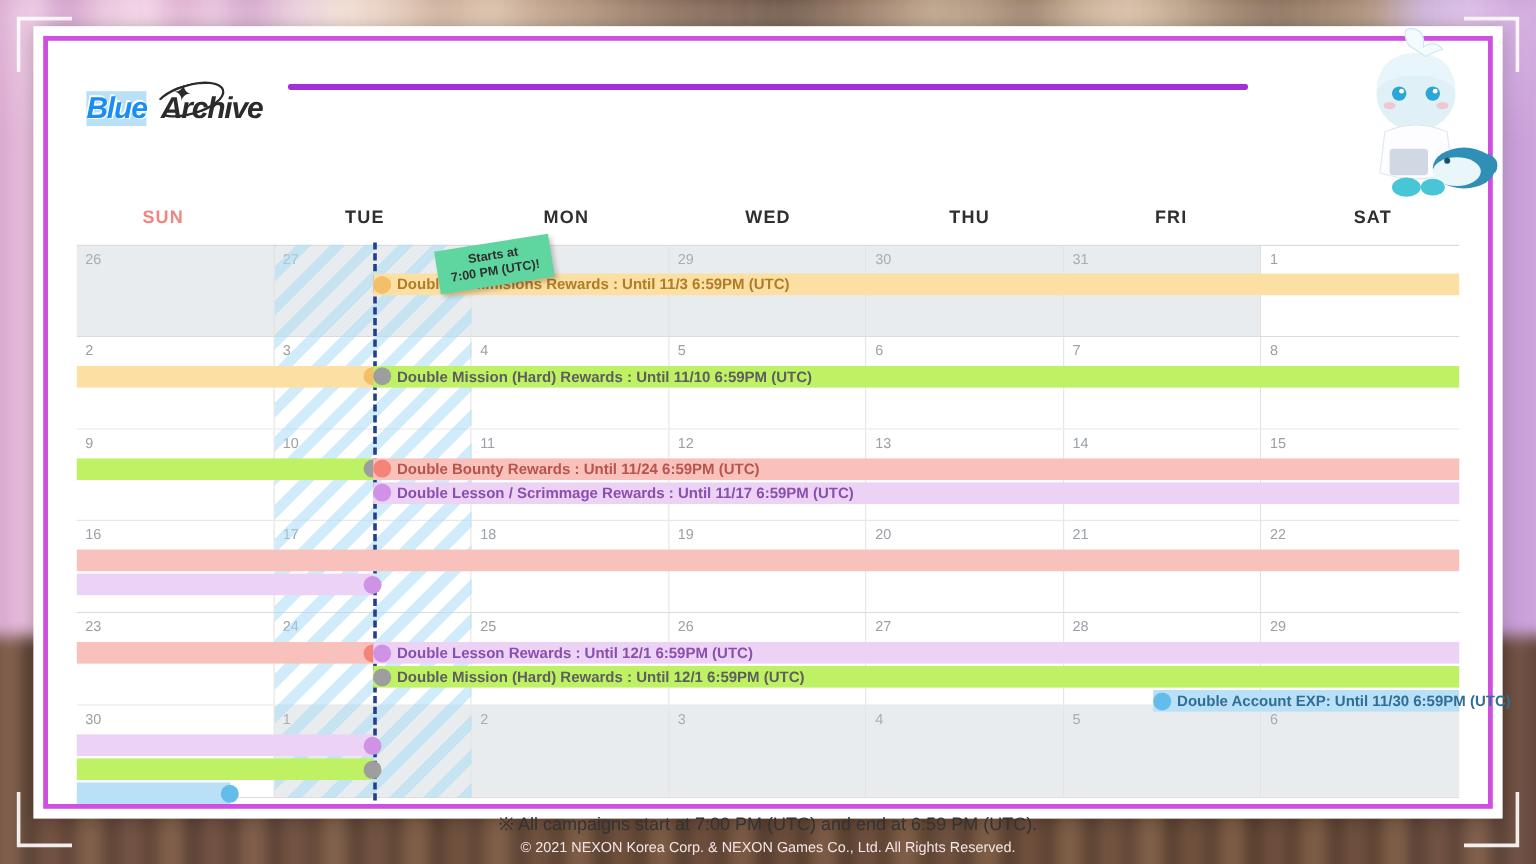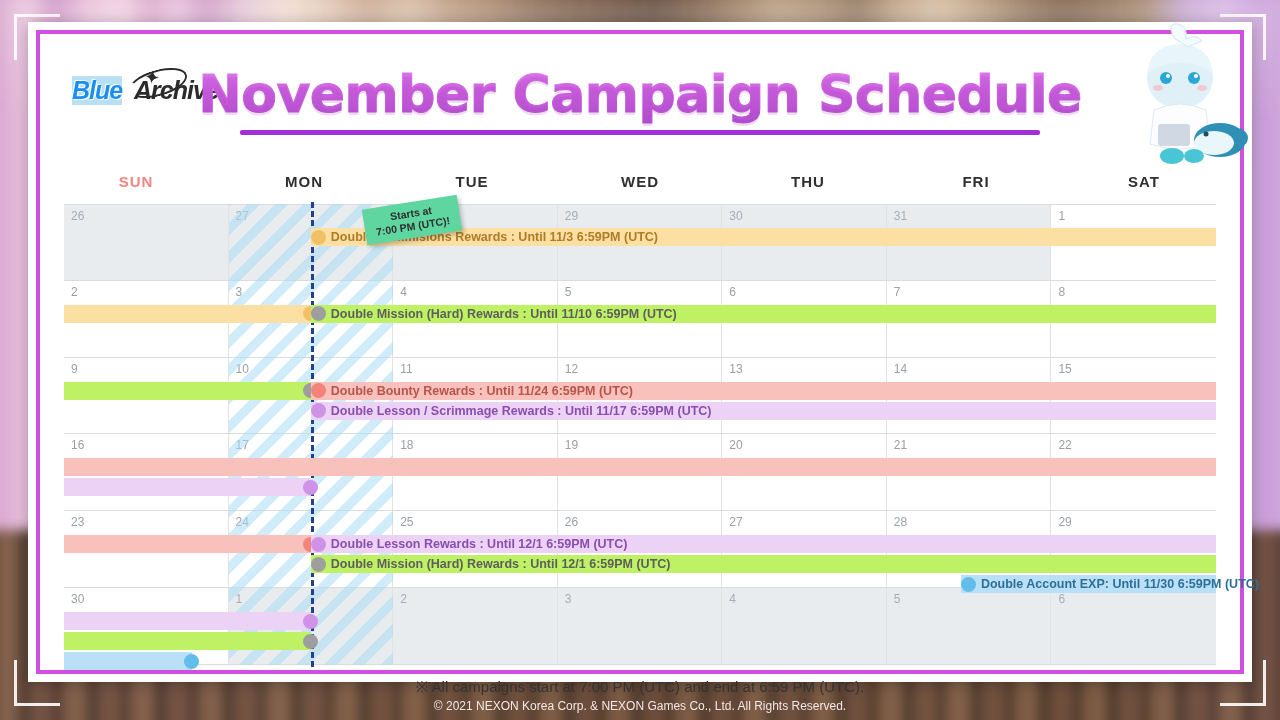--- a/index.html
+++ b/index.html
@@ -199,21 +199,20 @@
 
     <div id="header">
       <div id="logo">
         <span class="blue">Blue</span>
         <span class="arch">Archive</span>
         <span class="halo"></span>
         <span class="star">✦</span>
       </div>
 
       <div id="title-wrap">
-        <div id="title">November Campaign Schedule</div>
         <div id="title-rule"></div>
       </div>
 
       <svg id="chara" viewBox="0 0 120 150">
         <ellipse cx="52" cy="58" rx="33" ry="31" fill="#dff0f7"></ellipse>
         <path d="M19 55 q2-30 33-31 q31 1 33 31 q-10-12-33-12 q-23 0-33 12Z" fill="#e8f6fb"></path>
         <path d="M46 18 q-8-16 4-14 q10 2 8 15 q10-6 16 2 q-9 3-14 6 q-6-4-14-9Z" fill="#f4fbfd" stroke="#cfe6ef" stroke-width="1"></path>
         <circle cx="38" cy="58" r="6" fill="#2aa7d8"></circle>
         <circle cx="40" cy="56" r="2" fill="#fff"></circle>
         <circle cx="66" cy="58" r="6" fill="#2aa7d8"></circle>
@@ -226,22 +225,22 @@
         <ellipse cx="86" cy="123" rx="20" ry="12" fill="#e9f6fa"></ellipse>
         <path d="M112 108 q12 6 6 16 q-8-2-10-10Z" fill="#2f8fb5"></path>
         <circle cx="78" cy="114" r="2.5" fill="#1d4e66"></circle>
         <ellipse cx="44" cy="136" rx="12" ry="8" fill="#49c6d6"></ellipse>
         <ellipse cx="66" cy="136" rx="10" ry="7" fill="#49c6d6"></ellipse>
       </svg>
     </div>
 
     <div id="weekdays">
           <div class="sun">SUN</div>
+          <div>TUE</div>
           <div>MON</div>
-          <div>TUE</div>
           <div>WED</div>
           <div>THU</div>
           <div>FRI</div>
           <div>SAT</div>
         </div>
 
     <div id="cal">
       <div id="weeks-host">
             <div class="week">
               <div class="cell out">

